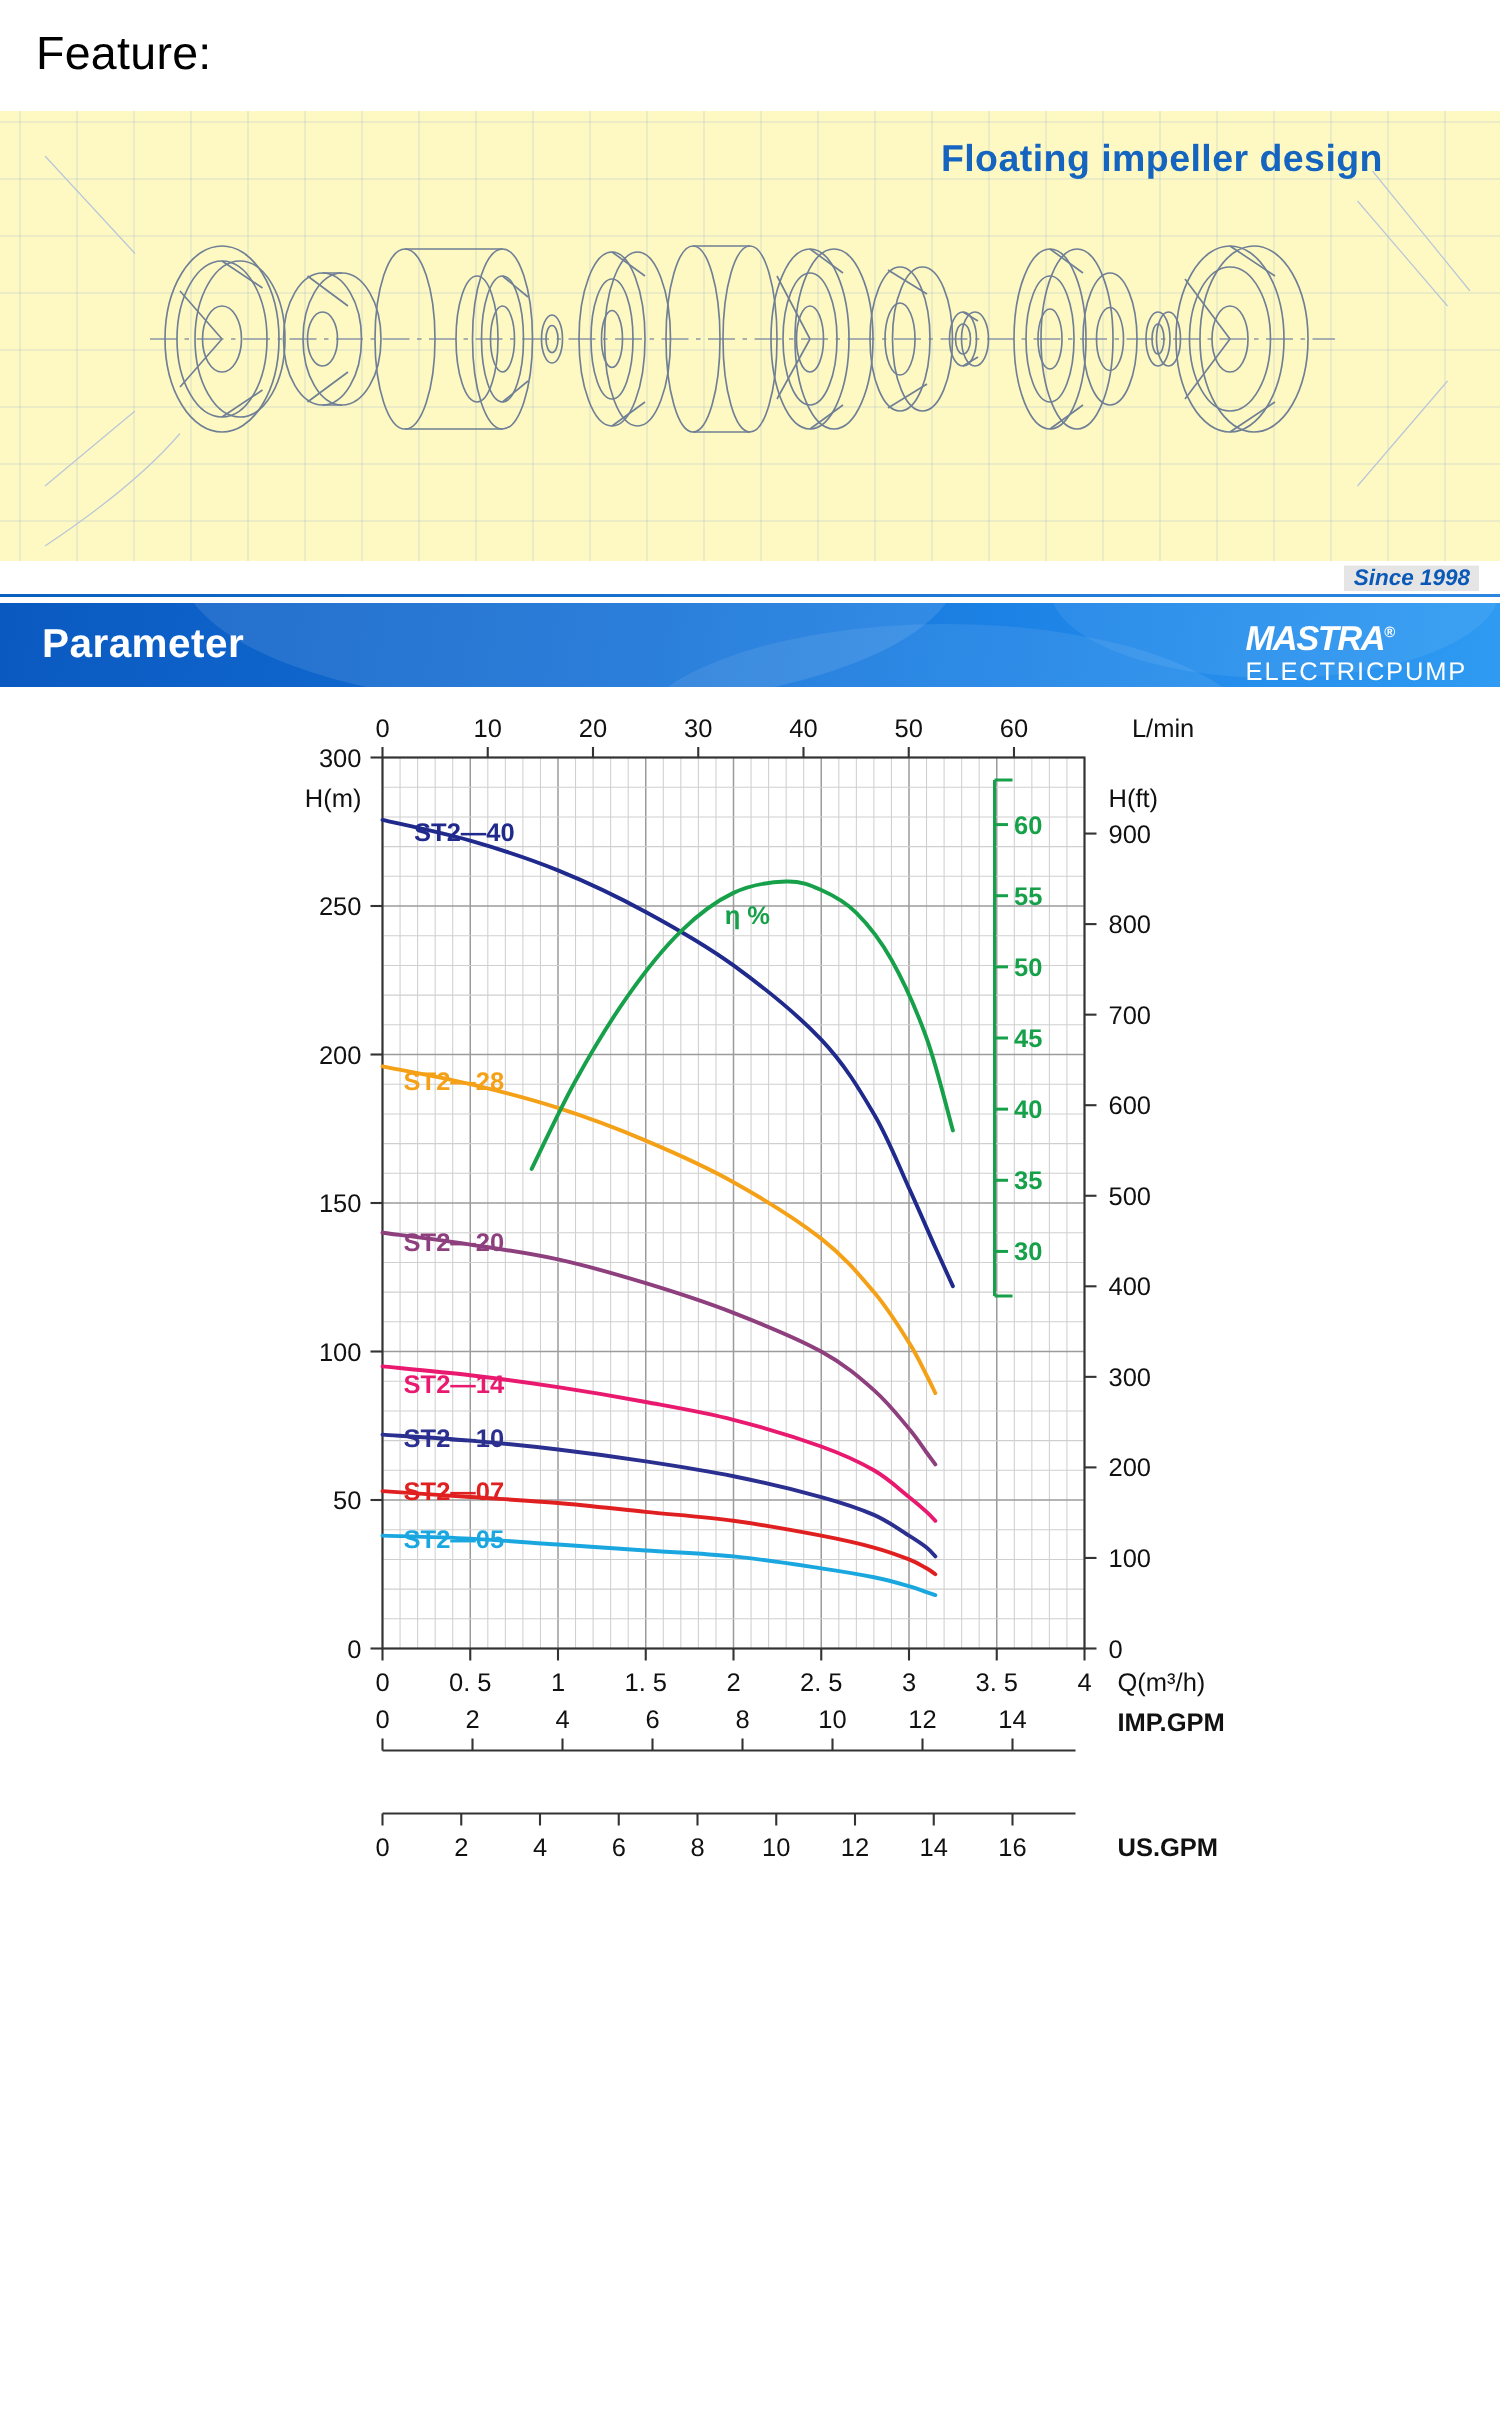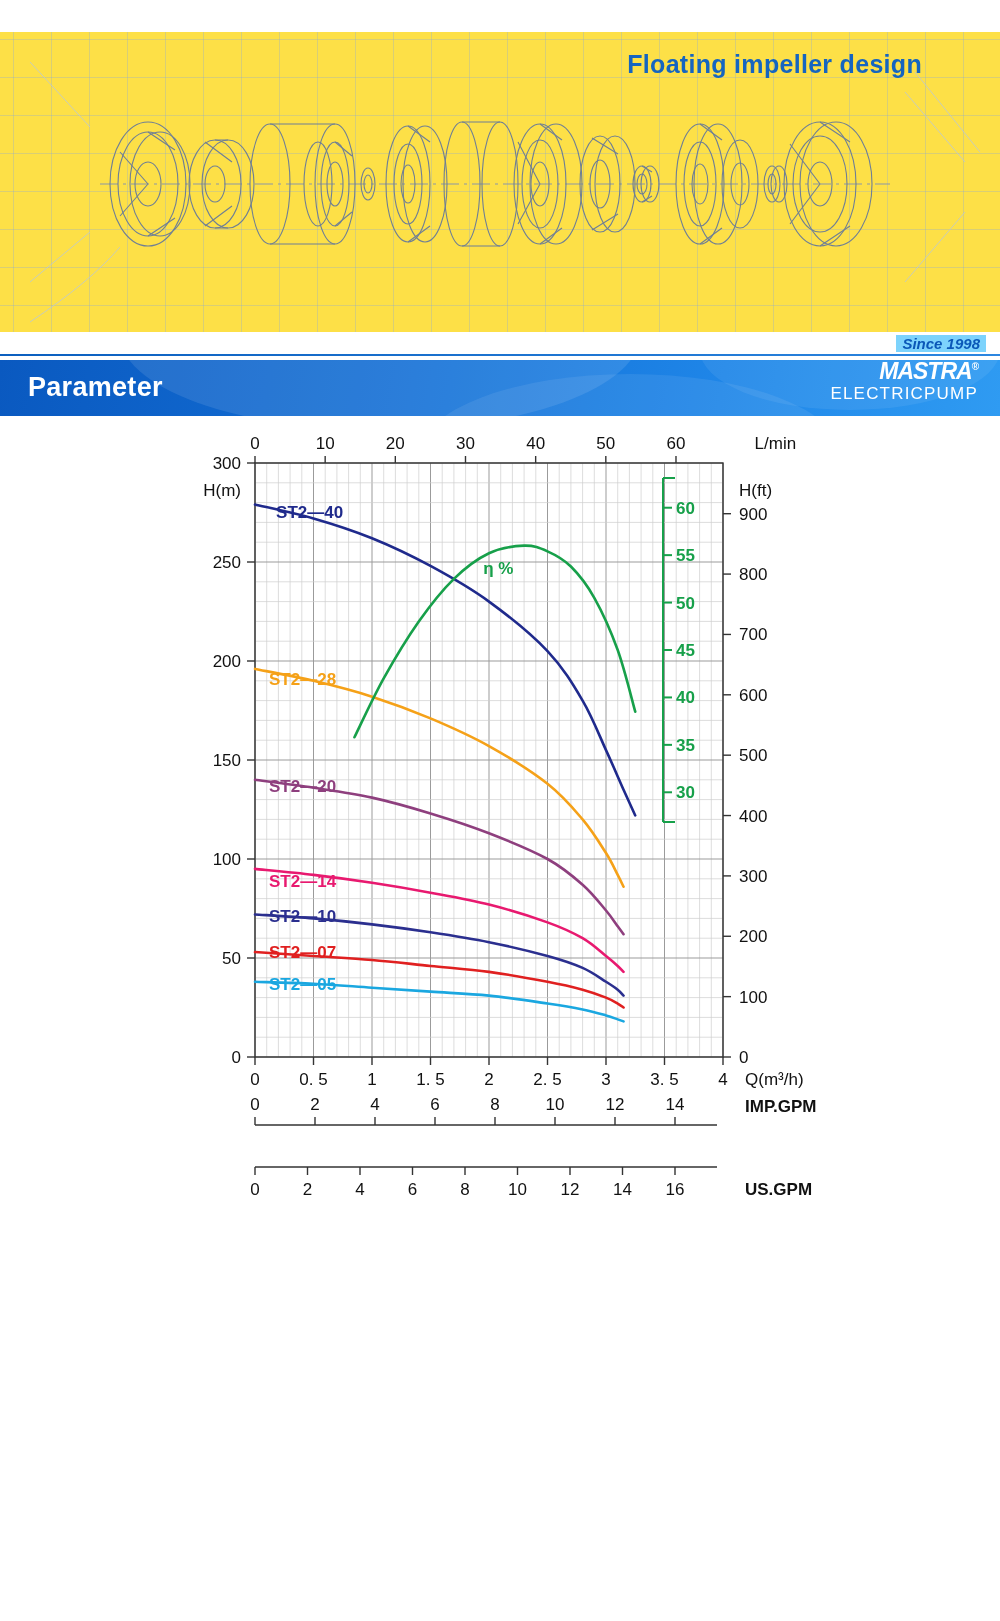--- a/index.html
+++ b/index.html
@@ -31,21 +31,21 @@
     color: #111;
   }
 
   
   .impeller-band {
     position: relative;
     margin: 14px 0 0 0;
     width: 1000px;
     height: 300px;
     overflow: hidden;
-    background: #fde047;
+    background: #fef9c3;
   }
   .impeller-grid {
     position: absolute;
     inset: 0;
     background-image:
       linear-gradient(to right, rgba(140,170,210,0.33) 1px, transparent 1px),
       linear-gradient(to bottom, rgba(140,170,210,0.33) 1px, transparent 1px);
     background-size: 38px 38px;
     background-position: 13px 7px;
   }
@@ -72,21 +72,21 @@
     background: linear-gradient(to right, #0b5fbf, #2c86e0);
   }
   .since-text {
     position: absolute;
     right: 14px;
     bottom: 8px;
     font-size: 15px;
     font-style: italic;
     font-weight: bold;
     color: #0a58b8;
-    background: #7dd3fc;
+    background: #e5e5e5;
     padding: 0 6px;
   }
   .param-bar {
     position: relative;
     width: 1000px;
     height: 56px;
     background: linear-gradient(100deg, #0a59c0 0%, #1472d8 45%, #1f86e8 72%, #2f9bf2 100%);
     overflow: hidden;
   }
   .param-bar .wave {
@@ -101,22 +101,22 @@
     position: absolute;
     left: 28px; top: 12px;
     font-size: 27px;
     font-weight: bold;
     color: #ffffff;
     letter-spacing: 0.3px;
     text-align: right;
   }
   .brand {
     position: absolute;
-    right: 22px; top: 0;
-    text-align: right;
+    right: 22px; top: 12px;
+    text-align: left;
     color: #fff;
   }
   .brand-mark {
     font-size: 23px;
     font-weight: bold;
     font-style: italic;
     letter-spacing: -1px;
     line-height: 1;
   }
   .brand-reg { font-size: 10px; vertical-align: super; font-style: normal; }
@@ -132,20 +132,21 @@
     position: relative;
     width: 1000px;
     height: 840px;
   }
   .chart-svg { position: absolute; left: 0; top: 0; }
 </style>
 </head>
 <body>
 
 <div class="feature-wrap">
+  <h1 class="feature-title">Feature:</h1>
 </div>
 
 <div class="impeller-band">
   <div class="impeller-grid"></div>
   <svg class="chart-svg" width="1000" height="300" viewBox="0 0 1000 300">
     <g stroke="#6f7f95" fill="none" stroke-width="1.1">
 
       <line x1="100" y1="152" x2="890" y2="152" stroke="#8a97a8" stroke-width="1" stroke-dasharray="18 5 3 5"></line>
 
       <ellipse cx="148" cy="152" rx="38" ry="62"></ellipse>

